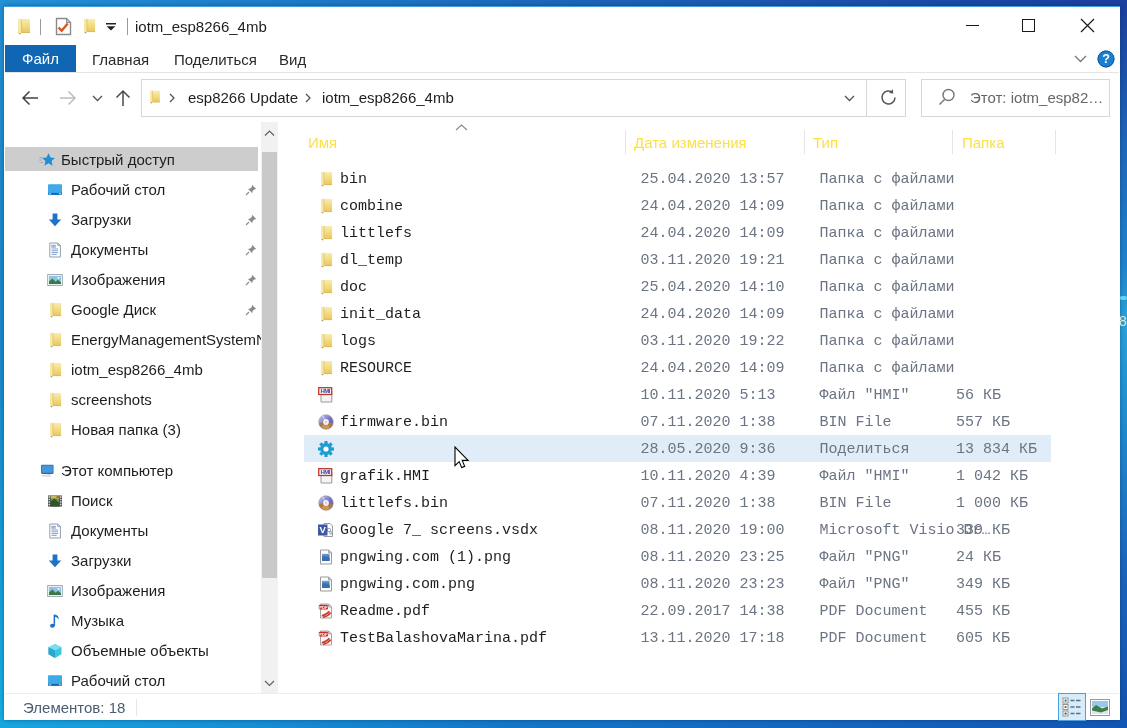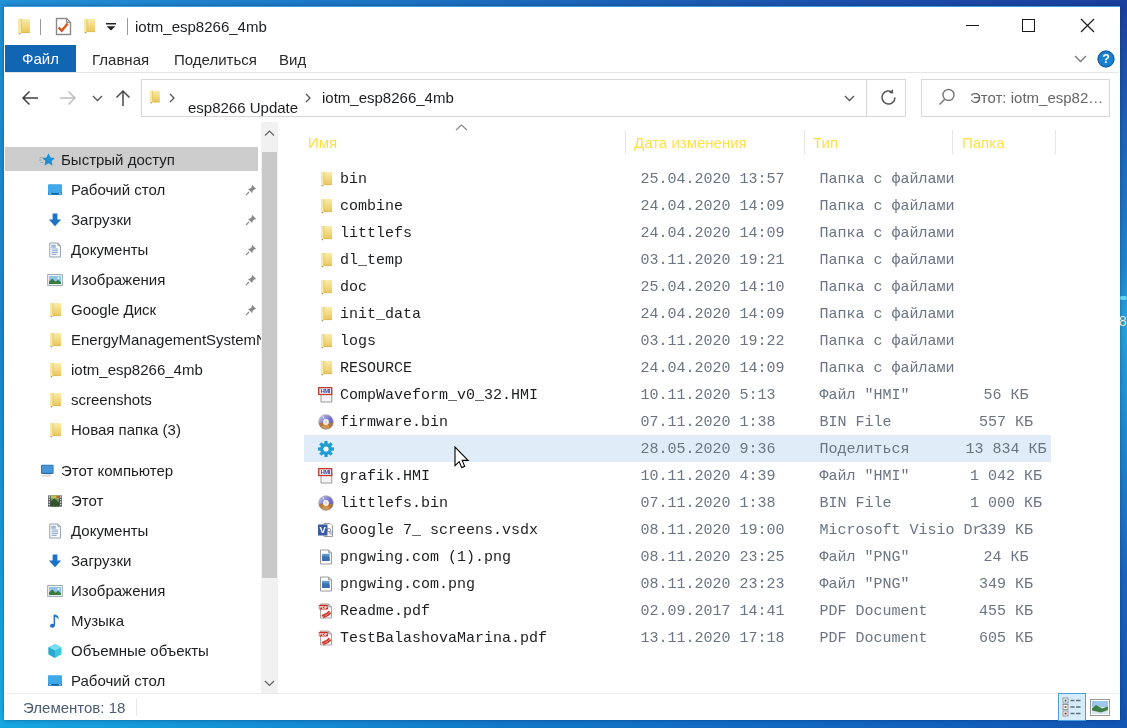--- a/index.html
+++ b/index.html
@@ -18,21 +18,21 @@
  border-top:1px solid #42a0e0;box-shadow:0 0 4px rgba(0,30,80,.45);}
 .t15{font-size:15px;line-height:18px;white-space:nowrap;color:#1d1e20;}
 .hdr{font-size:15px;line-height:16px;white-space:nowrap;color:#fde047;}
 .vline{position:absolute;width:1px;background:#e5e5e5;}
 .hline{position:absolute;height:1px;background:#e5e5e5;}
 .row{position:absolute;left:8px;top:0;width:1127px;height:27px;font-family:Liberation Mono, monospace;}
 .row .ic{position:absolute;left:310px;top:5px;width:16px;height:16px;}
 .row .nm{position:absolute;left:332px;top:5px;font-size:15px;line-height:18px;white-space:nowrap;color:#1d1e20;}
 .row .dt{position:absolute;left:632.5px;top:5px;font-size:15px;line-height:18px;white-space:nowrap;color:#6b7483;}
 .row .tp{position:absolute;left:811.5px;top:5px;font-size:15px;line-height:18px;white-space:nowrap;color:#6b7483;}
-.row .sz{position:absolute;left:948px;top:5px;width:100px;text-align:center;font-size:15px;line-height:18px;white-space:nowrap;color:#6b7483;}
+.row .sz{position:absolute;left:948px;top:5px;width:100px;text-align:left;font-size:15px;line-height:18px;white-space:nowrap;color:#6b7483;}
 .sb{position:absolute;font-size:15px;line-height:18px;white-space:nowrap;color:#1d1e20;}
 .sbic{position:absolute;width:16px;height:16px;}
 .pin{position:absolute;width:12px;height:12px;}
 </style></head>
 <body>
 <div id="deskT"></div>
 <div id="deskL"></div>
 <div id="deskR"></div>
 <div id="deskB"></div>
 <div id="win"></div>
@@ -95,21 +95,21 @@
     </svg>
 
 <div class="abs" style="left:141px;top:79px;width:765px;height:38px;border:1px solid #d6d6d6;background:#fff"></div>
 <div class="abs" style="left:866px;top:79px;width:1px;height:38px;background:#d6d6d6"></div>
 <svg class="abs" style="left:147px;top:90px" width="15" height="14">
       <use href="#i-folder"></use>
     </svg>
 <svg class="abs" style="left:169px;top:93px" width="7" height="10" viewBox="0 0 7 10">
       <path d="M1 1l4 4-4 4" fill="none" stroke="#555" stroke-width="1.3"></path>
     </svg>
-<div class="abs t15" style="left:188px;top:99px">esp8266 Update</div>
+<div class="abs t15" style="left:188px;top:89px">esp8266 Update</div>
 <svg class="abs" style="left:305px;top:93px" width="7" height="10" viewBox="0 0 7 10">
       <path d="M1 1l4 4-4 4" fill="none" stroke="#555" stroke-width="1.3"></path>
     </svg>
 <div class="abs t15" style="left:322px;top:89px">iotm_esp8266_4mb</div>
 <svg class="abs" style="left:844px;top:95px" width="11" height="7" viewBox="0 0 11 7">
       <path d="M1 1l4.5 4.5L10 1" fill="none" stroke="#555" stroke-width="1.3"></path>
     </svg>
 <svg class="abs" style="left:879px;top:88px" width="19" height="19" viewBox="0 0 19 19">
       <path d="M16 9.5a6.5 6.5 0 1 1-2.2-4.9" fill="none" stroke="#555" stroke-width="1.5"></path>
       <path d="M13.9 1.2l.3 4.3-4.2-.6z" fill="#555"></path>
@@ -321,21 +321,21 @@
       <use href="#i-folder"></use>
     </svg>
     <div class="sb" style="left:71px;top:421px">Новая папка (3)</div>
 <svg class="sbic" style="left:39px;top:463px">
       <use href="#i-pc"></use>
     </svg>
     <div class="sb" style="left:61px;top:462px">Этот компьютер</div>
 <svg class="sbic" style="left:47px;top:493px">
       <use href="#i-video"></use>
     </svg>
-    <div class="sb" style="left:71px;top:492px">Этот</div>
+    <div class="sb" style="left:71px;top:492px">Поиск</div>
 <svg class="sbic" style="left:47px;top:523px">
       <use href="#i-doc"></use>
     </svg>
     <div class="sb" style="left:71px;top:522px">Документы</div>
 <svg class="sbic" style="left:47px;top:553px">
       <use href="#i-dl"></use>
     </svg>
     <div class="sb" style="left:71px;top:552px">Загрузки</div>
 <svg class="sbic" style="left:47px;top:583px">
       <use href="#i-pic"></use>
@@ -440,21 +440,20 @@
         <use href="#i-folder"></use>
       </svg>
       <span class="nm">RESOURCE</span>
       <span class="dt">24.04.2020 14:09</span>
       <span class="tp">Папка с файлами</span>
     </div>
 <div class="row" style="top:382px">
       <svg class="ic">
         <use href="#i-hmi"></use>
       </svg>
-      <span class="nm">CompWaveform_v0_32.HMI</span>
       <span class="dt">10.11.2020 5:13</span>
       <span class="tp">Файл "HMI"</span>
       <span class="sz">56 КБ</span>
     </div>
 <div class="row" style="top:409px">
       <svg class="ic">
         <use href="#i-bin"></use>
       </svg>
       <span class="nm">firmware.bin</span>
       <span class="dt">07.11.2020 1:38</span>
@@ -512,21 +511,21 @@
       <span class="nm">pngwing.com.png</span>
       <span class="dt">08.11.2020 23:23</span>
       <span class="tp">Файл "PNG"</span>
       <span class="sz">349 КБ</span>
     </div>
 <div class="row" style="top:598px">
       <svg class="ic">
         <use href="#i-pdf"></use>
       </svg>
       <span class="nm">Readme.pdf</span>
-      <span class="dt">02.09.2017 14:41</span>
+      <span class="dt">22.09.2017 14:38</span>
       <span class="tp">PDF Document</span>
       <span class="sz">455 КБ</span>
     </div>
 <div class="row" style="top:625px">
       <svg class="ic">
         <use href="#i-pdf"></use>
       </svg>
       <span class="nm">TestBalashovaMarina.pdf</span>
       <span class="dt">13.11.2020 17:18</span>
       <span class="tp">PDF Document</span>

